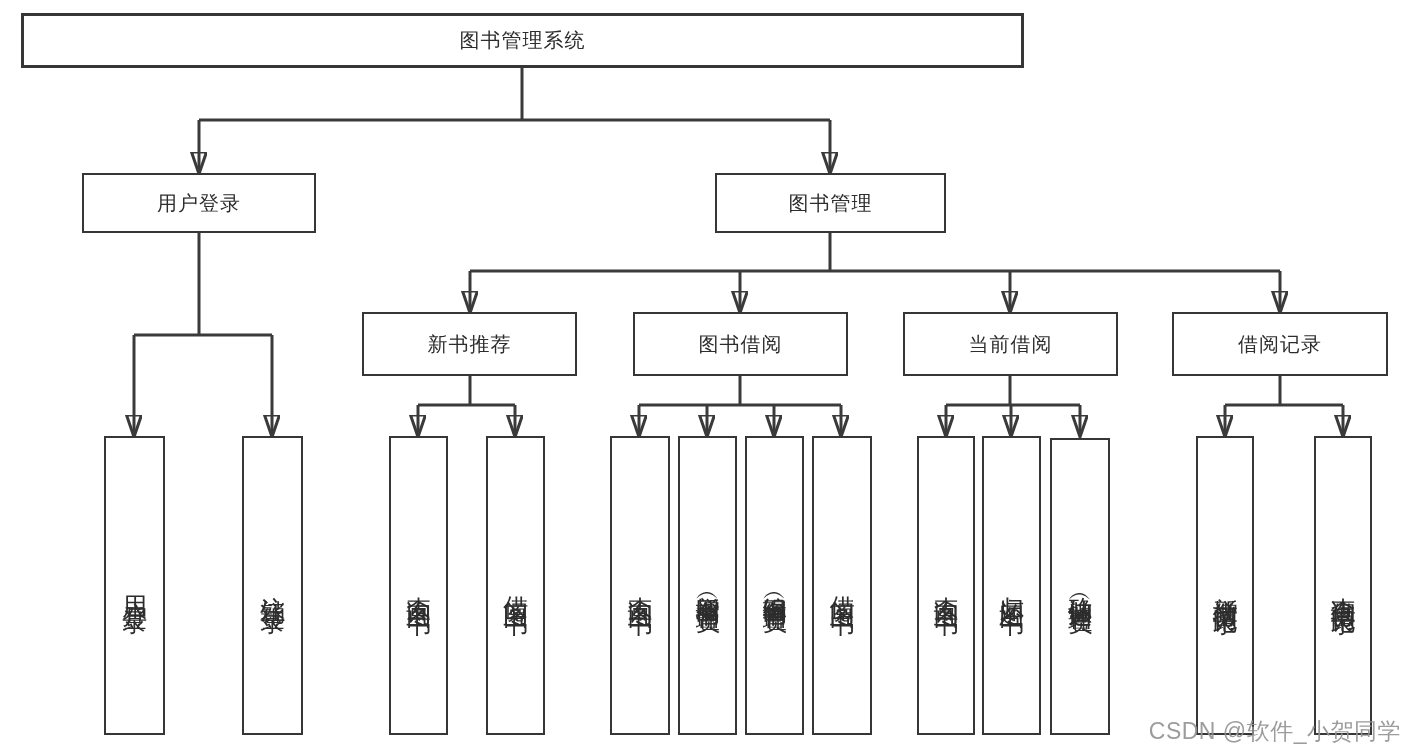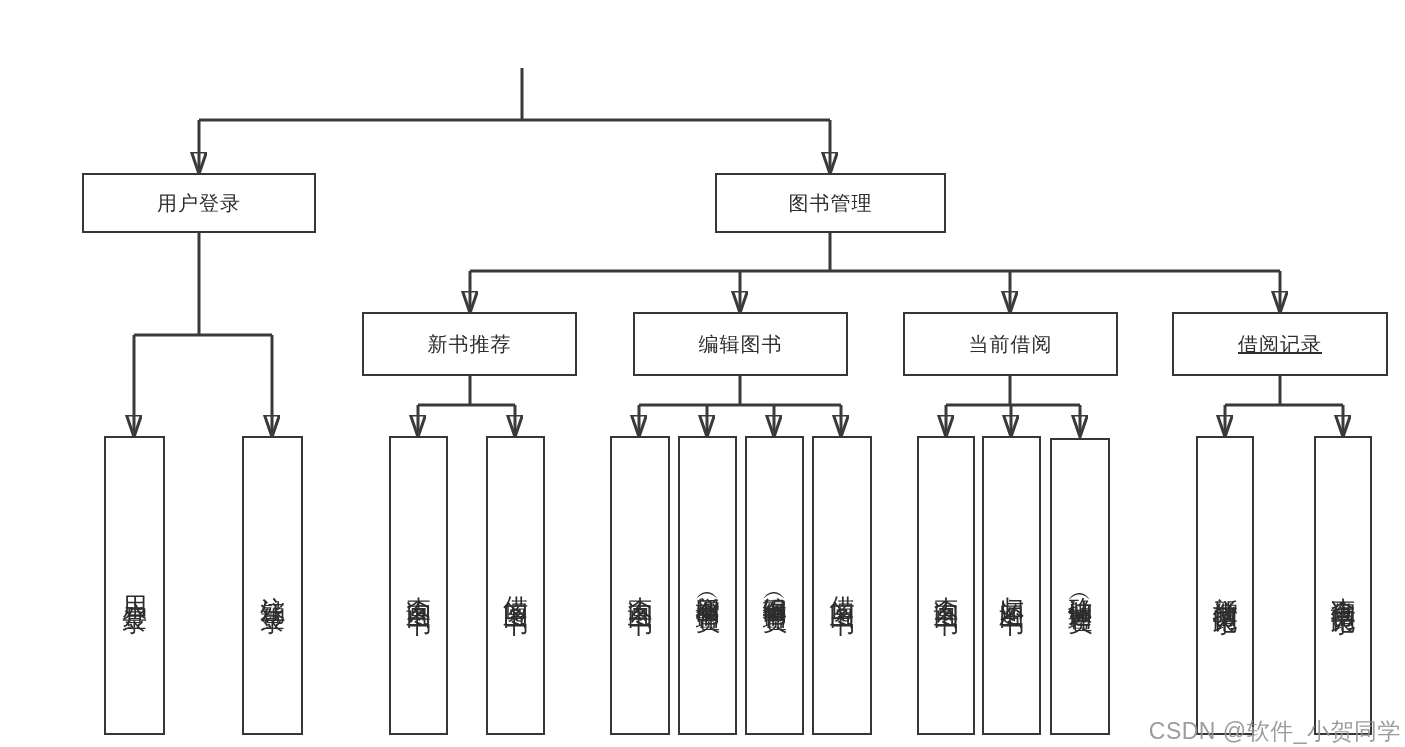--- a/index.html
+++ b/index.html
@@ -104,38 +104,41 @@
       <line x1="1080" y1="405" x2="1080" y2="436" marker-end="url(#arrow)"></line>
     </g>
 
     <g>
       <path d="M1280 376 L1280 405 M1225 405 L1343 405"></path>
       <line x1="1225" y1="405" x2="1225" y2="436" marker-end="url(#arrow)"></line>
       <line x1="1343" y1="405" x2="1343" y2="436" marker-end="url(#arrow)"></line>
     </g>
   </svg>
 
+  <div class="box hbox" style="left:21px; top:13px; width:1003px; height:55px; border-width:3px;">
+    <span class="label">图书管理系统</span>
+  </div>
 
   <div class="box hbox" style="left:82px; top:173px; width:234px; height:60px;">
     <span class="label">用户登录</span>
   </div>
   <div class="box hbox" style="left:362px; top:312px; width:215px; height:64px;">
     <span class="label">新书推荐</span>
   </div>
 
   <div class="box hbox" style="left:715px; top:173px; width:231px; height:60px;">
     <span class="label">图书管理</span>
   </div>
   <div class="box hbox" style="left:633px; top:312px; width:215px; height:64px;">
-    <span class="label">编辑图书</span>
+    <span class="label">图书借阅</span>
   </div>
   <div class="box hbox" style="left:903px; top:312px; width:215px; height:64px;text-align:right;">
     <span class="label">当前借阅</span>
   </div>
-  <div class="box hbox" style="left:1172px; top:312px; width:216px; height:64px;text-decoration:underline;">
+  <div class="box hbox" style="left:1172px; top:312px; width:216px; height:64px;">
     <span class="label">借阅记录</span>
   </div>
 
   <div class="box vbox" style="left:104px; top:436px; width:61px; height:299px;">
     <span class="label">用户登录</span>
   </div>
   <div class="box vbox" style="left:242px; top:436px; width:61px; height:299px;">
     <span class="label">注销登录</span>
   </div>
 

